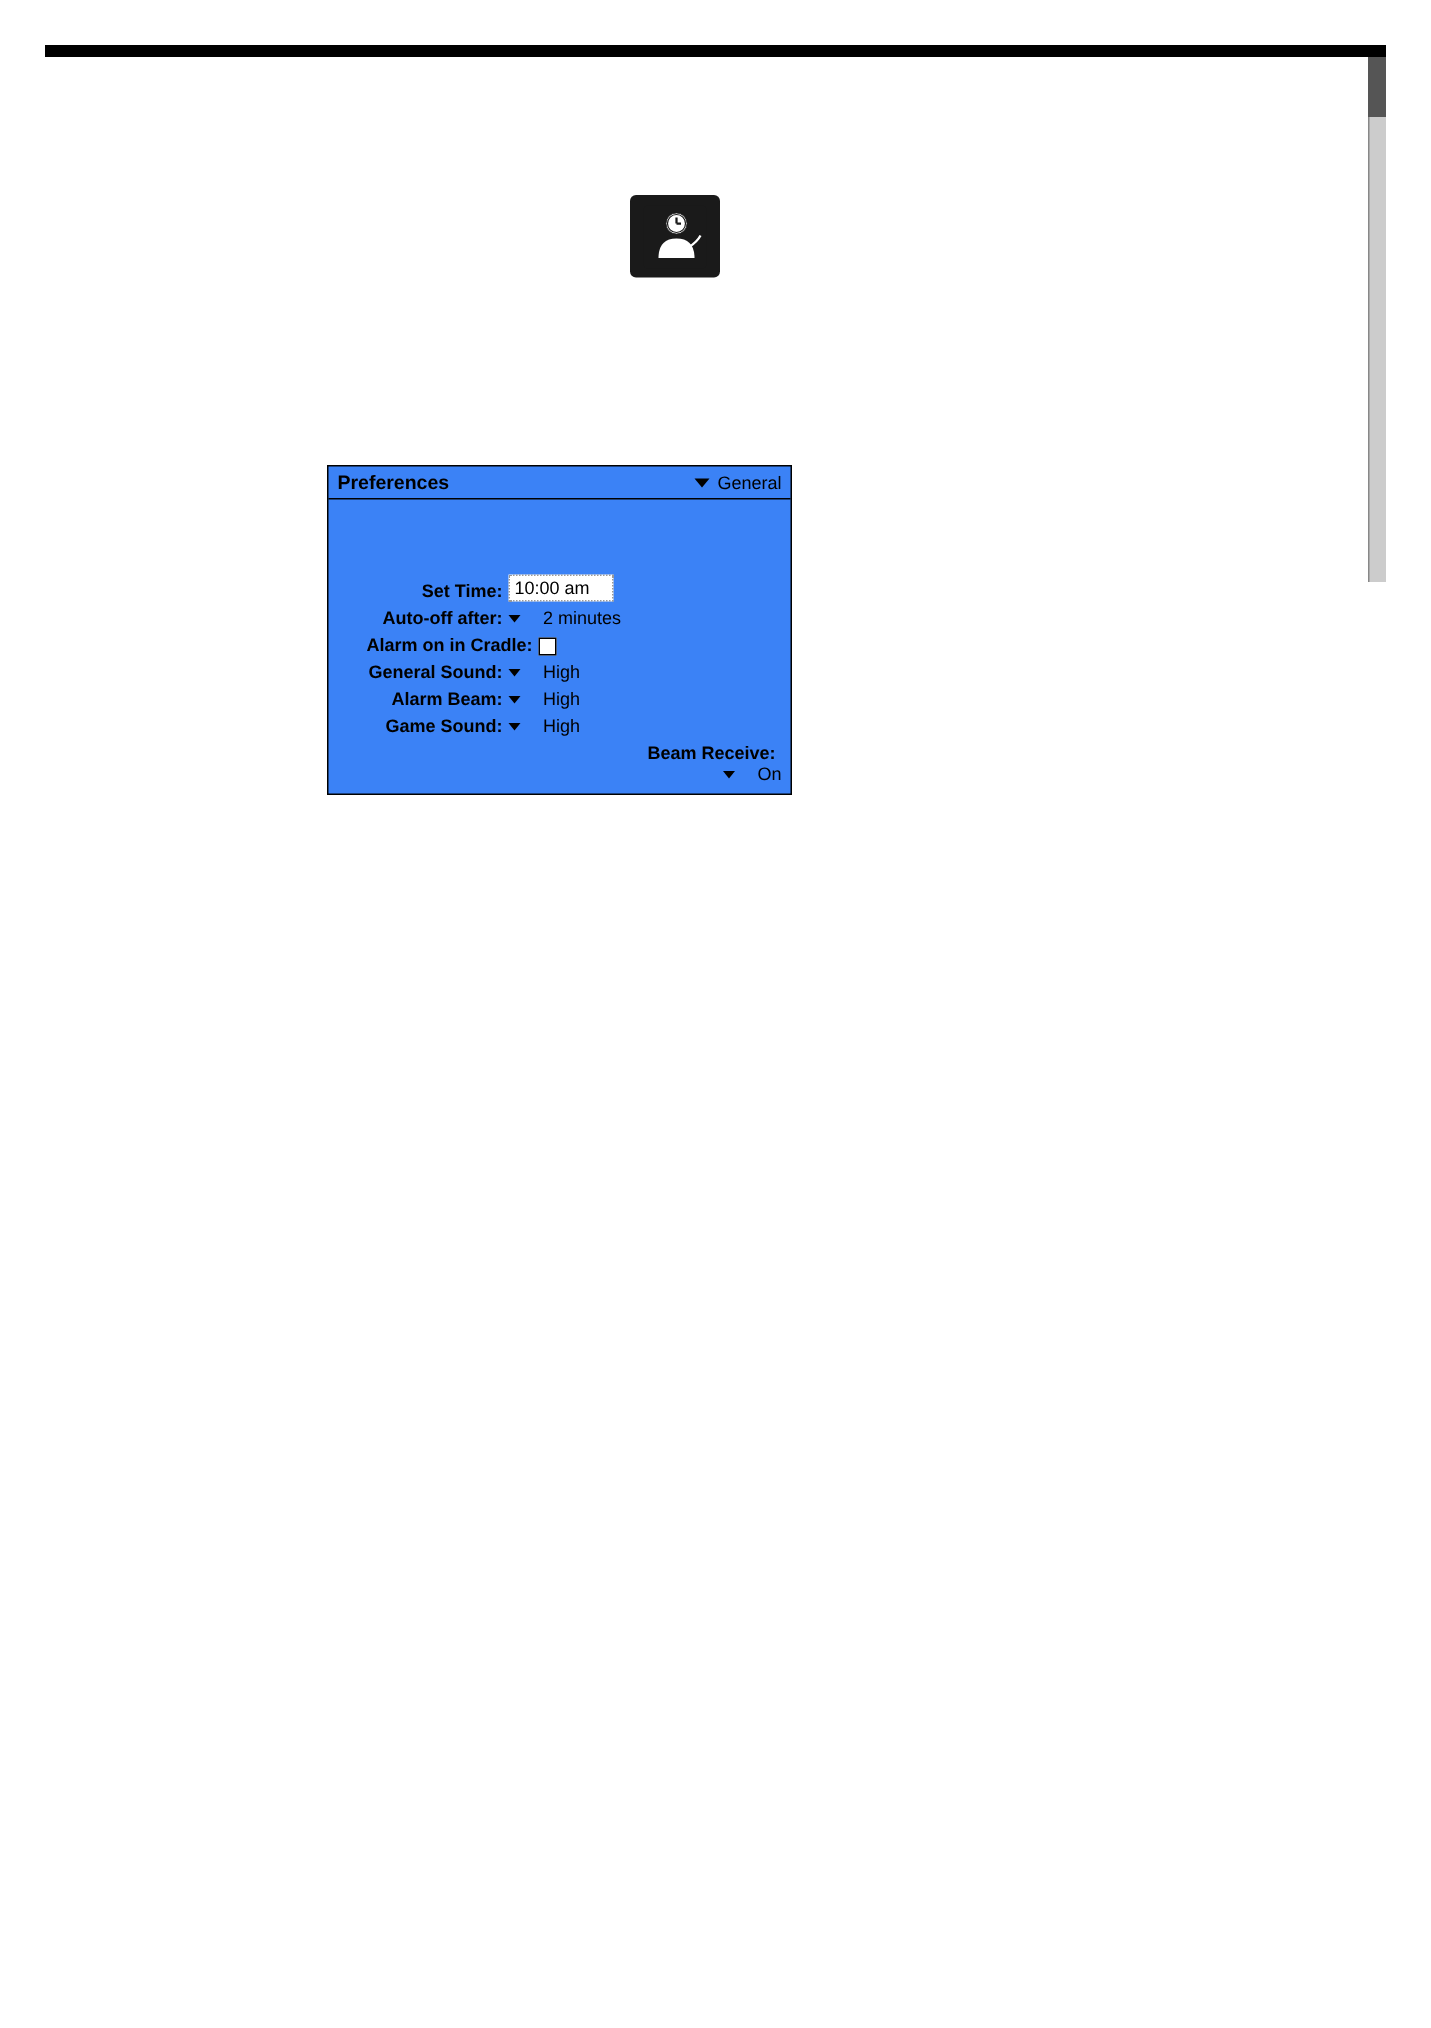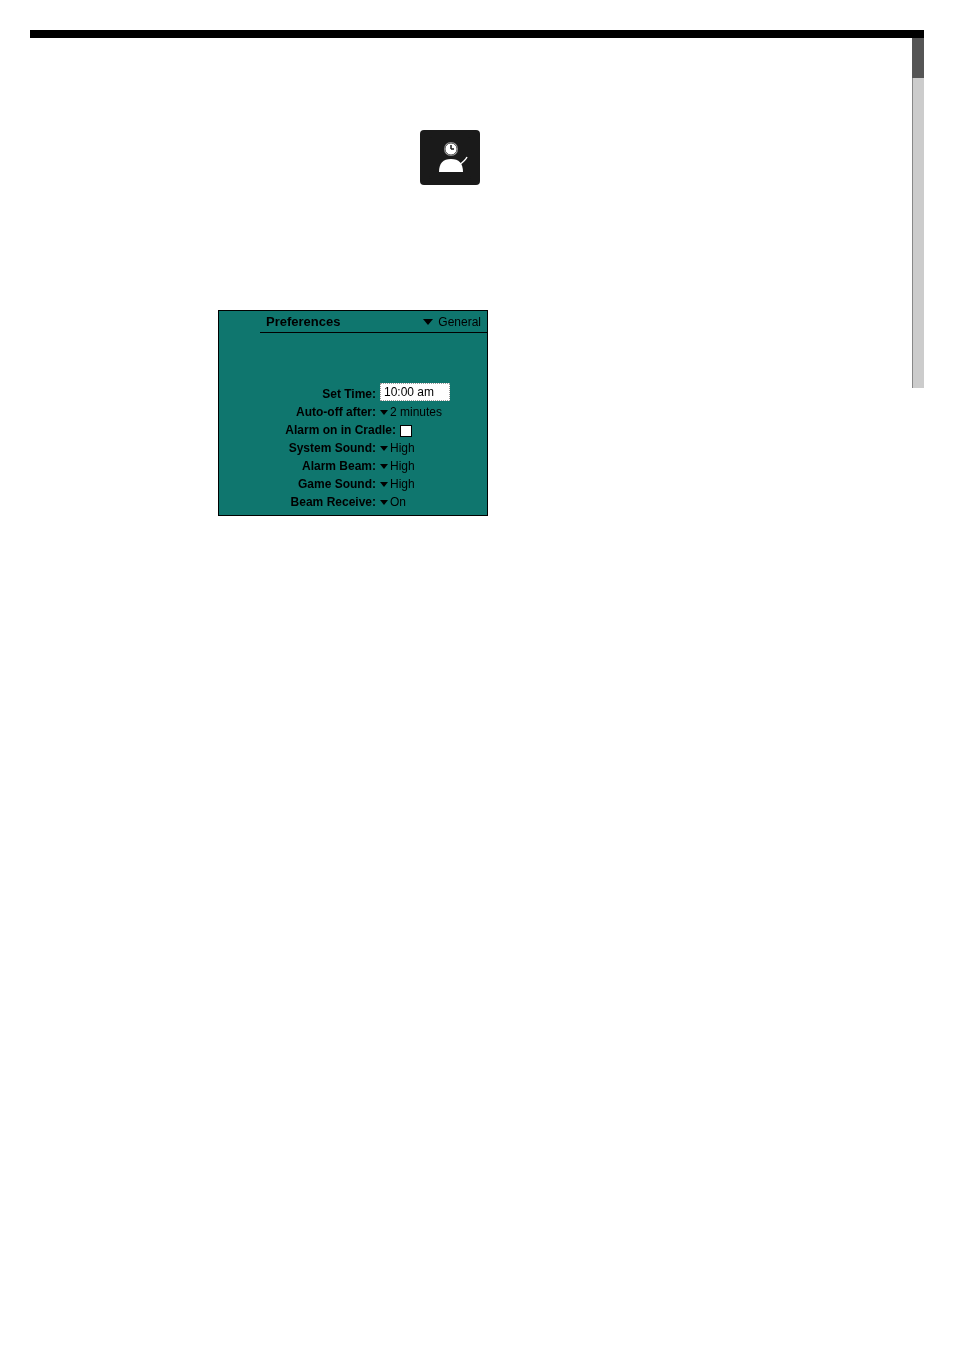--- a/index.html
+++ b/index.html
@@ -50,24 +50,23 @@
     .app-icon svg {
       width: 42px;
       height: 42px;
     }
 
     
     .prefs-panel {
       position: absolute;
       top: 310px;
       left: 218px;
-      width: 270px;
+      width: 310px;
       border: 1px solid #000;
-      background: #0f766e;
-      padding-left: 41px;
+      background: #3b82f6;
     }
 
     .prefs-header {
       display: flex;
       align-items: center;
       justify-content: space-between;
       padding: 3px 6px;
       border-bottom: 1px solid #000;
     }
 
@@ -117,21 +116,21 @@
       font-size: 12px;
       width: 70px;
       font-family: Arial, sans-serif;
       outline: none;
       margin-top: 48px;
     }
 
     .prefs-value-select {
       display: flex;
       align-items: center;
-      gap: 2px;
+      gap: 15px;
       font-size: 12px;
     }
 
     .inline-arrow {
       display: inline-block;
       width: 0;
       height: 0;
       border-left: 4px solid transparent;
       border-right: 4px solid transparent;
       border-top: 5px solid #000;
@@ -213,21 +212,21 @@
       <span>2 minutes</span>
     </div>
   </div>
 
   <div class="prefs-row">
     <span class="prefs-label" style="min-width:130px;">Alarm on in Cradle:</span>
     <span class="checkbox-input"></span>
   </div>
 
   <div class="prefs-row">
-    <span class="prefs-label">System Sound:</span>
+    <span class="prefs-label">General Sound:</span>
     <div class="prefs-value-select">
       <span class="inline-arrow"></span>
       <span>High</span>
     </div>
   </div>
 
   <div class="prefs-row">
     <span class="prefs-label">Alarm Beam:</span>
     <div class="prefs-value-select">
       <span class="inline-arrow"></span>
@@ -236,21 +235,21 @@
   </div>
 
   <div class="prefs-row">
     <span class="prefs-label">Game Sound:</span>
     <div class="prefs-value-select">
       <span class="inline-arrow"></span>
       <span>High</span>
     </div>
   </div>
 
-  <div class="prefs-row" style="padding-bottom: 6px;">
+  <div class="prefs-row" style="padding-bottom: 6px; flex-direction: column;">
     <span class="prefs-label">Beam Receive:</span>
     <div class="prefs-value-select">
       <span class="inline-arrow"></span>
       <span>On</span>
     </div>
   </div>
 
 </div>
 
 <div class="scrollbar-track"></div>

